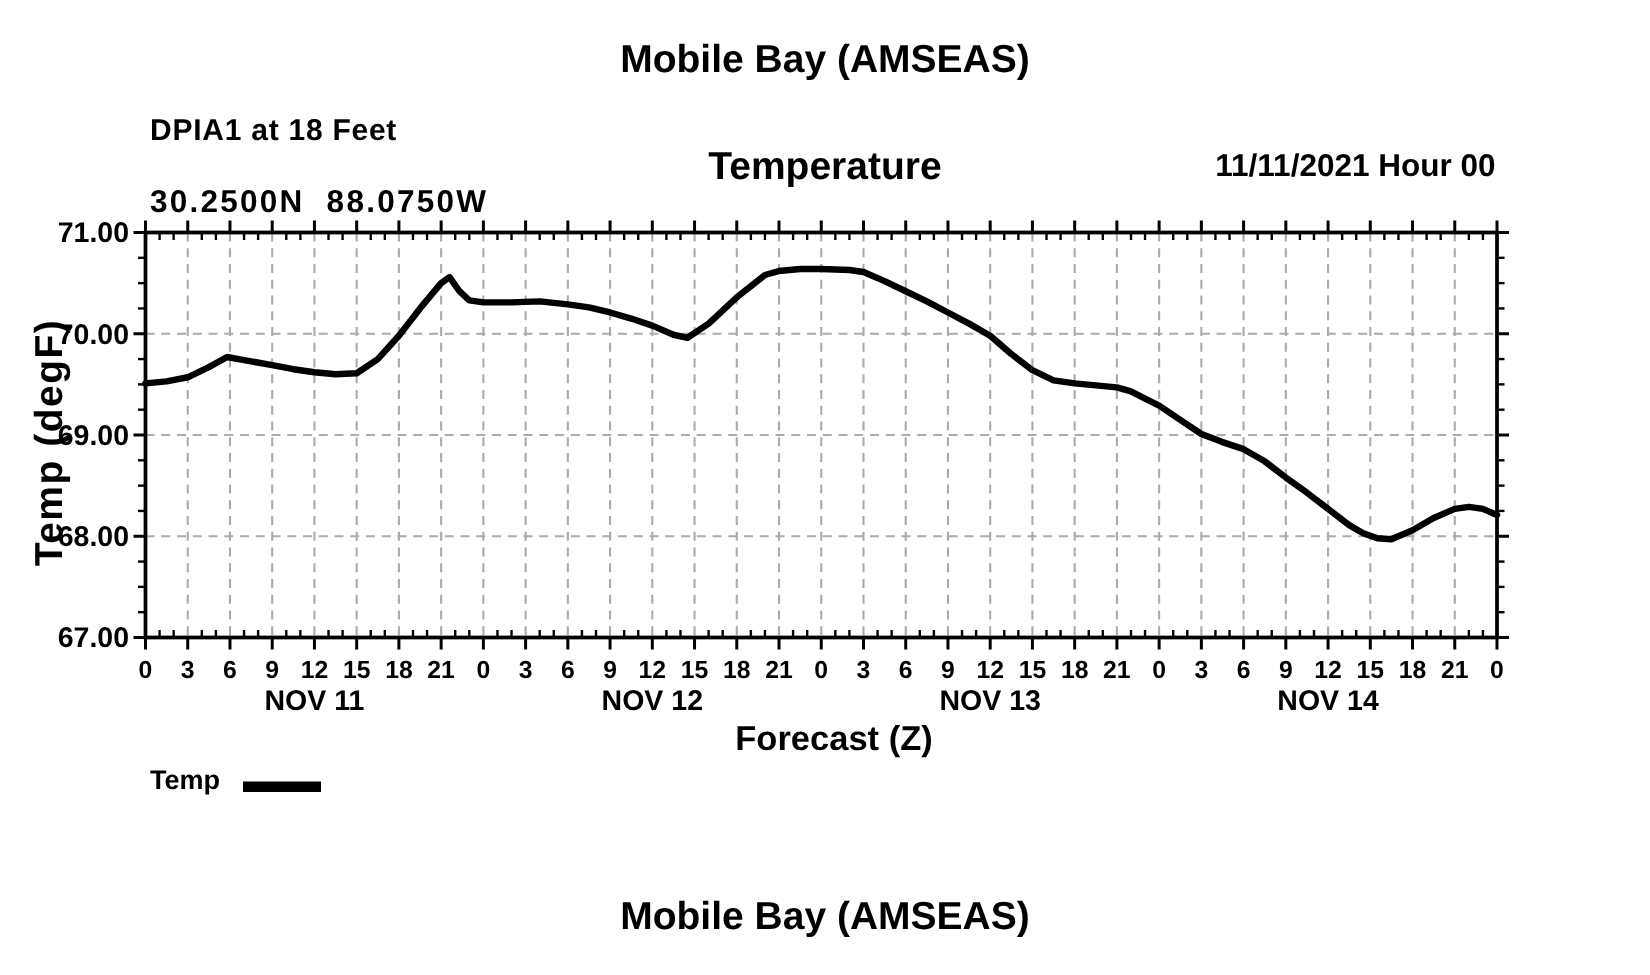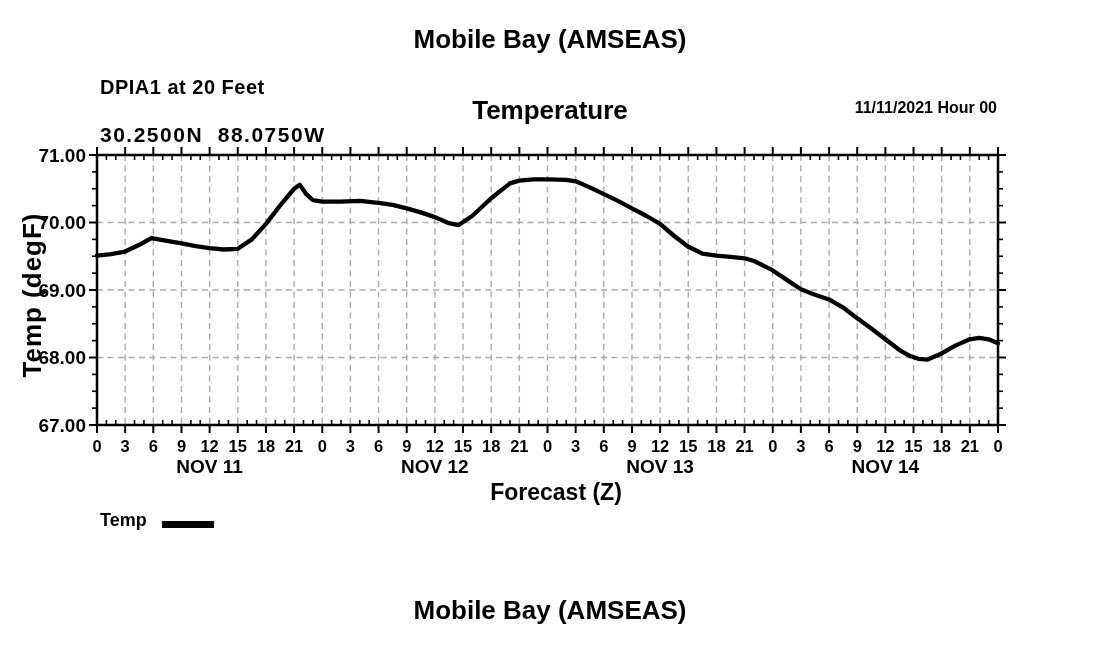--- a/index.html
+++ b/index.html
@@ -3,35 +3,35 @@
 <meta charset="utf-8">
 <style>
   html,body{margin:0;padding:0;background:#ffffff;}
   body{width:1100px;height:650px;position:relative;overflow:hidden;
        font-family:"Liberation Sans","DejaVu Sans",sans-serif;color:#000;}
   .abs{position:absolute;}
   .main-title{top:24px;left:0;width:1100px;text-align:center;font-size:26px;font-weight:bold;}
   .station{left:100px;top:76px;font-size:20px;font-weight:bold;letter-spacing:.5px;}
   .coords{left:100px;top:100px;font-size:21px;font-weight:bold;letter-spacing:1.5px;white-space:pre;margin-top:23px;}
   .panel-title{top:95px;left:0;width:1100px;text-align:center;font-size:26px;font-weight:bold;}
-  .run-label{top:99px;right:103px;font-size:16px;font-weight:bold;}
+  .run-label{top:99px;right:103px;font-size:21px;font-weight:bold;}
   .ylabel{left:-118px;top:280px;width:300px;height:30px;text-align:center;
           font-size:26px;font-weight:bold;letter-spacing:1px;transform:rotate(-90deg);}
   .xlabel{top:479px;left:6px;width:1100px;text-align:center;font-size:23px;font-weight:bold;}
   .legend-label{left:100px;top:510px;font-size:18px;font-weight:bold;}
   .legend-swatch{left:162px;top:521px;width:52px;height:7px;background:#000;}
   .next-title{top:595px;left:0;width:1100px;text-align:center;font-size:26px;font-weight:bold;}
   svg{position:absolute;left:0;top:0;}
   svg text{font-family:"Liberation Sans","DejaVu Sans",sans-serif;}
 </style>
 </head>
 <body>
 
 <div class="abs main-title">Mobile Bay (AMSEAS)</div>
-<div class="abs station">DPIA1 at 20 Feet</div>
+<div class="abs station">DPIA1 at 18 Feet</div>
 <div class="abs coords">30.2500N  88.0750W</div>
 <div class="abs panel-title">Temperature</div>
 <div class="abs run-label">11/11/2021 Hour 00</div>
 <div class="abs ylabel">Temp (degF)</div>
 
 <svg id="plot" width="1100" height="650" viewBox="0 0 1100 650">
     <line x1="125.15625" y1="155" x2="125.15625" y2="425" stroke="#ababab" stroke-width="1.4" stroke-dasharray="6 4.5"></line>
     <line x1="153.3125" y1="155" x2="153.3125" y2="425" stroke="#ababab" stroke-width="1.4" stroke-dasharray="6 4.5"></line>
     <line x1="181.46875" y1="155" x2="181.46875" y2="425" stroke="#ababab" stroke-width="1.4" stroke-dasharray="6 4.5"></line>
     <line x1="209.625" y1="155" x2="209.625" y2="425" stroke="#ababab" stroke-width="1.4" stroke-dasharray="6 4.5"></line>

